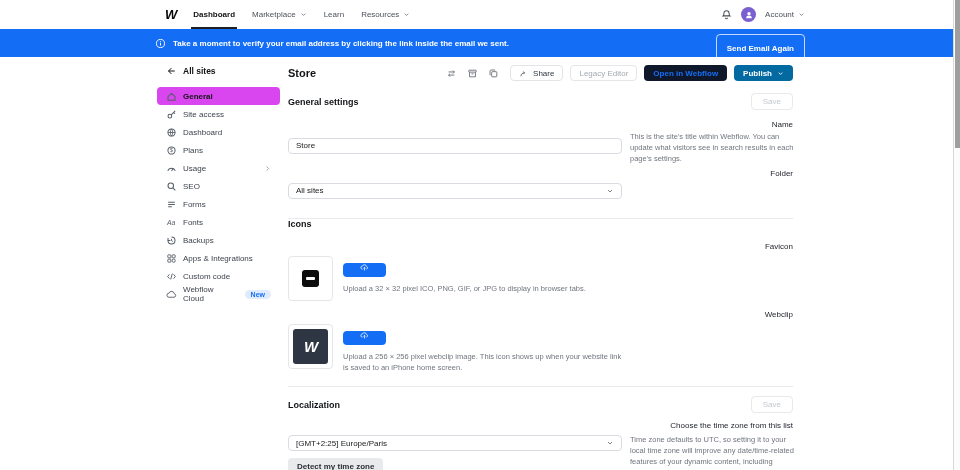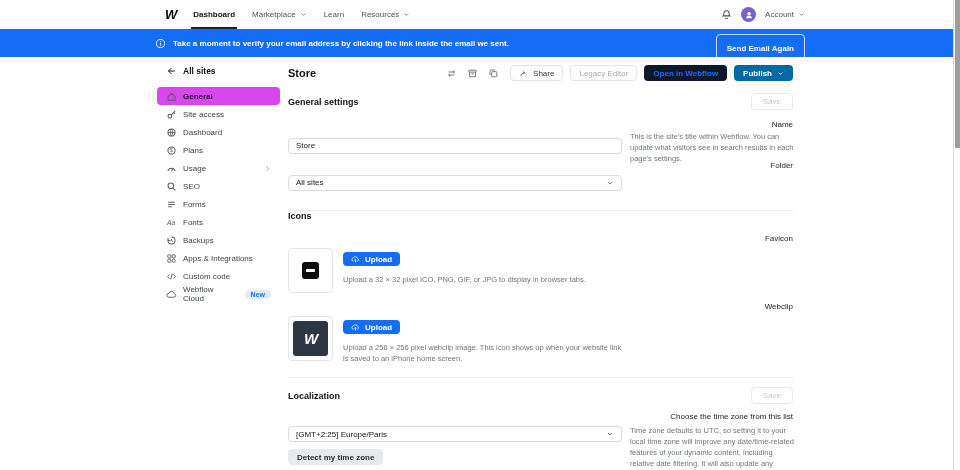--- a/index.html
+++ b/index.html
@@ -66,31 +66,31 @@
   .select .chev { margin-left:auto; }
   .help { position:absolute; left:342px; top:0; width:166px; font-size:7.5px; line-height:1.45; color:#70767e; }
   .divider { height:1px; background:#e9ebee; }
 
   .upload-row { display:flex; align-items:flex-start; }
   .preview { width:45px; height:45px; border:1px solid #e4e6ea; border-radius:4px; display:flex; align-items:center; justify-content:center; background:#fff; }
   .favicon-glyph { width:17px; height:17px; background:#0d0d0d; border-radius:3px; position:relative; }
   .favicon-glyph::after { content:""; position:absolute; left:4px; top:7px; width:9px; height:3px; background:#fff; border-radius:1px; }
   .webclip-glyph { width:35px; height:35px; background:#2e3644; border-radius:3px; color:#fff; display:flex; align-items:center; justify-content:center; font-weight:700; font-style:italic; font-size:15px; letter-spacing:-1px; }
   .upload-col { margin-left:10px; padding-top:2px; }
-  .btn-upload { display:inline-flex; align-items:center; gap:5px; height:14px; padding:0 8px; background:#146ef5; border:none; border-radius:4px; color:#fff; font-size:8px; font-weight:700; font-family:inherit; cursor:pointer; }
+  .btn-upload { display:inline-flex; align-items:center; gap:5px; height:14px; padding:0 8px; background:#146ef5; border:none; border-radius:4px; color:#fff; font-size:8px; font-weight:700; font-family:inherit; cursor:pointer;flex-direction:column; }
   .upload-help { margin-top:6px; font-size:7.5px; line-height:1.5; color:#70767e; }
   .upload-help.narrow { max-width:285px; }
 
   .btn-detect { margin-top:7px; height:16px; padding:0 9px; background:#e9eaec; border:none; border-radius:4px; font-size:8px; font-weight:700; color:#2b2f36; font-family:inherit; cursor:pointer; }
 
   
   .mt-sec1 { margin-top:10px; }
   .mt-label1 { margin-top:10px; }
   .mt-input { margin-top:5px; }
-  .mt-folder { margin-top:7px;padding-left:37px; }
+  .mt-folder { margin-top:15px;padding-left:37px; }
   .mt-div1 { margin-top:19px; }
   .mt-icons { margin-top:0; }
   .mt-fav { margin-top:13px; }
   .mt-prevrow { margin-top:5px; }
   .mt-webclip { margin-top:9px; }
   .mt-div2 { margin-top:13px; }
   .mt-loc { margin-top:9px; }
   .mt-tz { margin-top:8px; }
 </style>
 </head>

